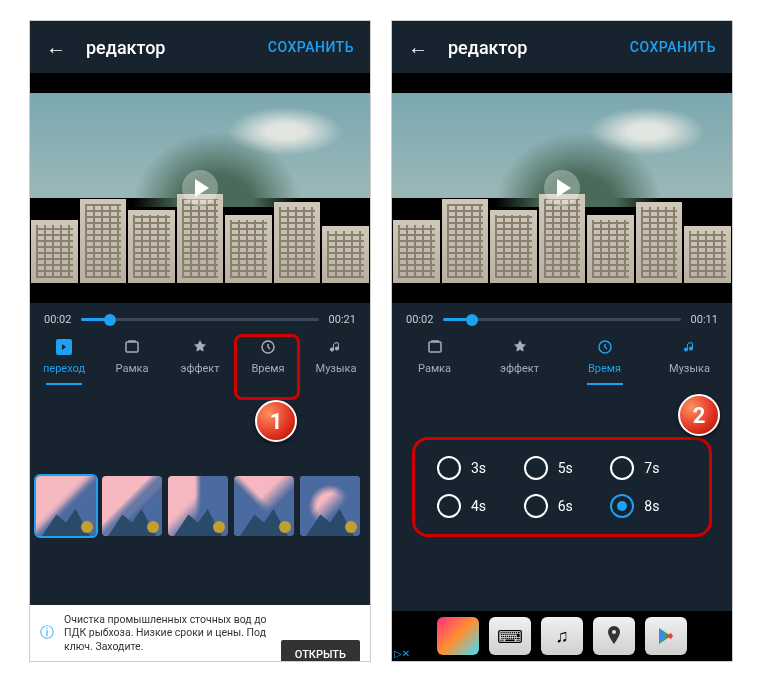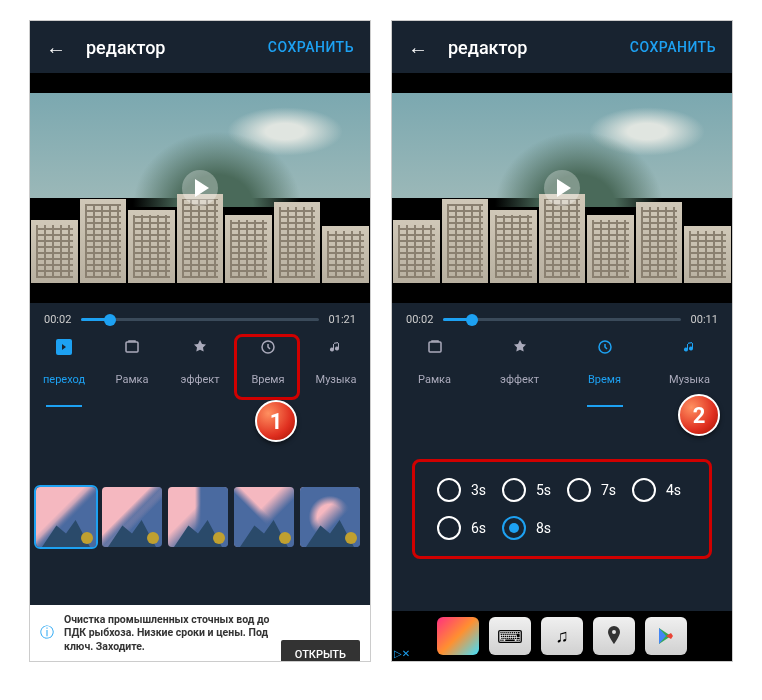--- a/index.html
+++ b/index.html
@@ -74,21 +74,21 @@
   .track-fill { position:absolute; left:0; top:0; bottom:0; width:12%; background:#1da1f2; border-radius:2px; }
   .track-thumb { position:absolute; left:12%; top:50%; width:12px; height:12px; background:#1da1f2; border-radius:50%; transform:translate(-50%,-50%); }
   .tabs {
     background: #182330;
     display: flex;
     padding: 6px 0 12px;
     justify-content: space-around;
     position: relative;
   }
   .tab {
-    display: flex; flex-direction: column; align-items: center; gap: 17px;
+    display: flex; flex-direction: column; align-items: center; gap: 6px;
     color: #aab; font-size: 11px; cursor: pointer;
     min-width: 56px;
   }
   .tab.active { color: #1da1f2; }
   .tab-icon { width: 18px; height: 18px; display:flex; align-items:center; justify-content:center; }
   .tab.active .tab-underline { width:36px; height:2px; background:#1da1f2; margin-top:2px;}
   .tab-highlight {
     position:absolute; border:3px solid #d00000; border-radius:8px;
     width:60px; height:60px; top:2px; pointer-events:none;
   }
@@ -115,29 +115,29 @@
     background: linear-gradient(135deg, #f5b8c0 40%, #4a6aa0 60%);
   }
   .thumb.selected { outline: 2px solid #1da1f2; }
   .thumb::after{content:'';position:absolute;bottom:3px;right:3px;width:12px;height:12px;background:#c0a030;border-radius:50%;}
   .thumb-overlay{position:absolute;inset:0;}
   .th-mtn{position:absolute;bottom:0;left:10%;width:80%;height:45%;background:#2a4a6a;clip-path:polygon(0 100%,30% 20%,50% 50%,70% 0,100% 100%);}
   .ad-bar {
     background:#fff; height:56px; display:flex; align-items:center;
     padding:0 10px; gap:10px; font-size:10.5px; color:#333;
   }
-  .ad-text { flex:1; line-height:1.3;font-weight:bold; }
+  .ad-text { flex:1; line-height:1.3; }
   .ad-btn { background:#333; color:#fff; padding:8px 14px; font-size:11px; font-weight:500; cursor:pointer; border-radius:2px;margin-top:42px;}
   .ad-info { color:#1da1f2; font-size:14px; }
   .time-options {
     background:#182330; flex:1; padding: 40px 20px 20px; position:relative;
   }
   .time-grid {
-    border: 3px solid #d00000; border-radius: 8px;
-    display: grid; grid-template-columns: repeat(4, 1fr);
+    border: 3px solid #d00000; border-radius: 16px;
+    display: grid; grid-template-columns: repeat(3, 1fr);
     gap: 14px 10px; padding: 16px 22px;
   }
   .time-opt { display:flex; align-items:center; gap:10px; color:#fff; font-size:14px; cursor:pointer; }
   .radio { width:20px; height:20px; border:2px solid #fff; border-radius:50%; display:flex; align-items:center; justify-content:center; }
   .radio.checked { border-color:#1da1f2; }
   .radio.checked::after { content:''; width:10px; height:10px; background:#1da1f2; border-radius:50%; }
   .dock {
     height:50px; display:flex; justify-content:center; gap:10px; align-items:center;
     background:#000;
   }
@@ -171,21 +171,21 @@
       </div>
     </div>
     <div class="play-btn"></div>
   </div>
   <div class="timeline">
     <span>00:02</span>
     <div class="track">
       <div class="track-fill"></div>
         <div class="track-thumb"></div>
     </div>
-    <span>01:21</span>
+    <span>00:21</span>
   </div>
   <div class="tabs" style="position:relative">
     <div class="tab active">
       <span class="tab-icon">
           <svg width="16" height="16" viewBox="0 0 16 16">
             <rect width="16" height="16" rx="2" fill="#1da1f2"></rect>
             <path d="M6 5l4 3-4 3z" fill="#182330"></path>
           </svg>
         </span>
       <span>переход</span>

